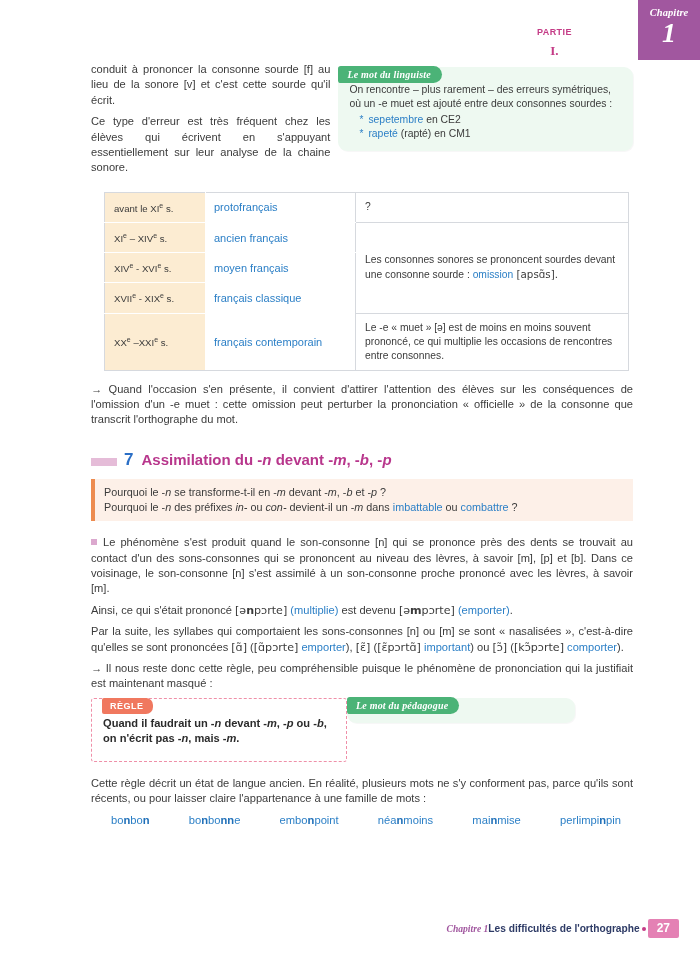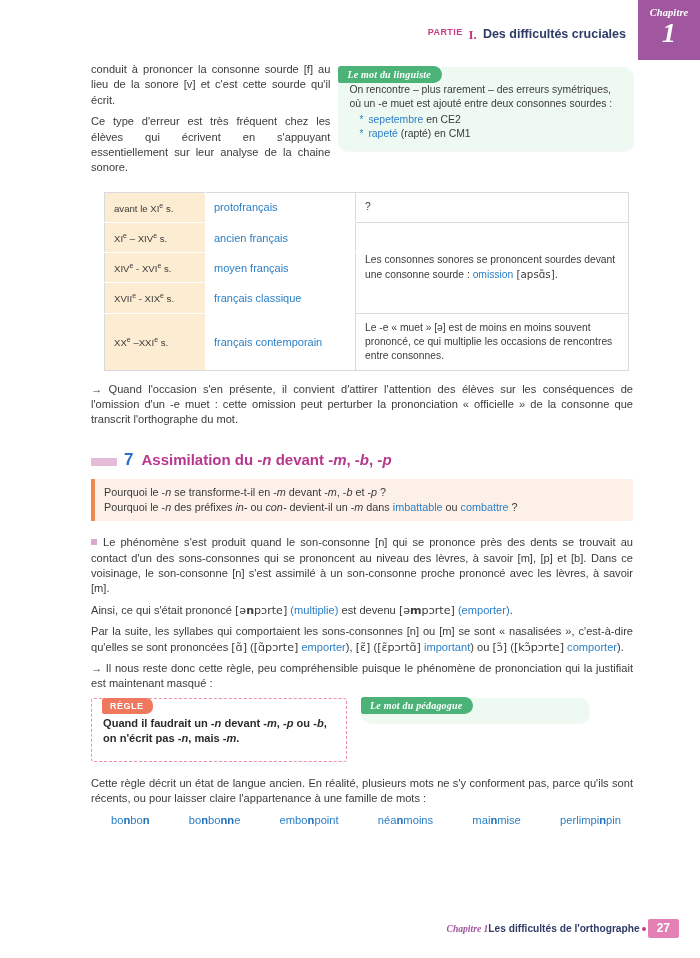--- a/index.html
+++ b/index.html
@@ -40,22 +40,23 @@
     margin-top: 1px;
     font-style: italic;
     font-family: "Liberation Serif", serif;
   }
 
   .page-header {
     position: absolute;
     top: 27px;
     right: 74px;
     display: flex;
-    align-items: flex-start;
+    align-items: center;
     gap: 6px;
+    flex-direction: column;
   }
   .page-header .ph-partie {
     color: #c43b86;
     font-size: 9px;
     font-weight: bold;
     letter-spacing: .4px;
   }
   .page-header .ph-roman {
     color: #c43b86;
     font-size: 13px;
@@ -237,21 +238,20 @@
     width: 6px;
     height: 6px;
     background: #dba8ce;
     margin-right: 6px;
     vertical-align: 1px;
   }
 
   
   .dual-row {
     display: flex;
-    gap: 14px;
     align-items: flex-start;
   }
   .rulebox {
     position: relative;
     width: 256px;
     border: 1.4px dashed #ef8fa8;
     border-radius: 3px;
     padding: 17px 10px 11px 11px;
     min-height: 64px;
   }

